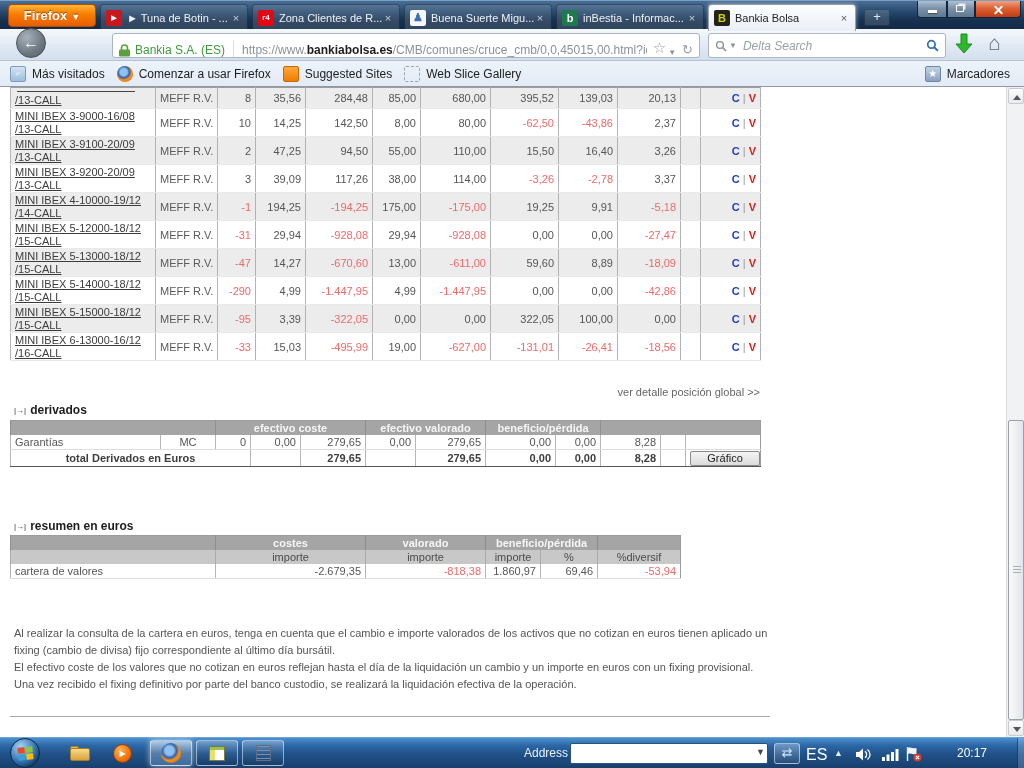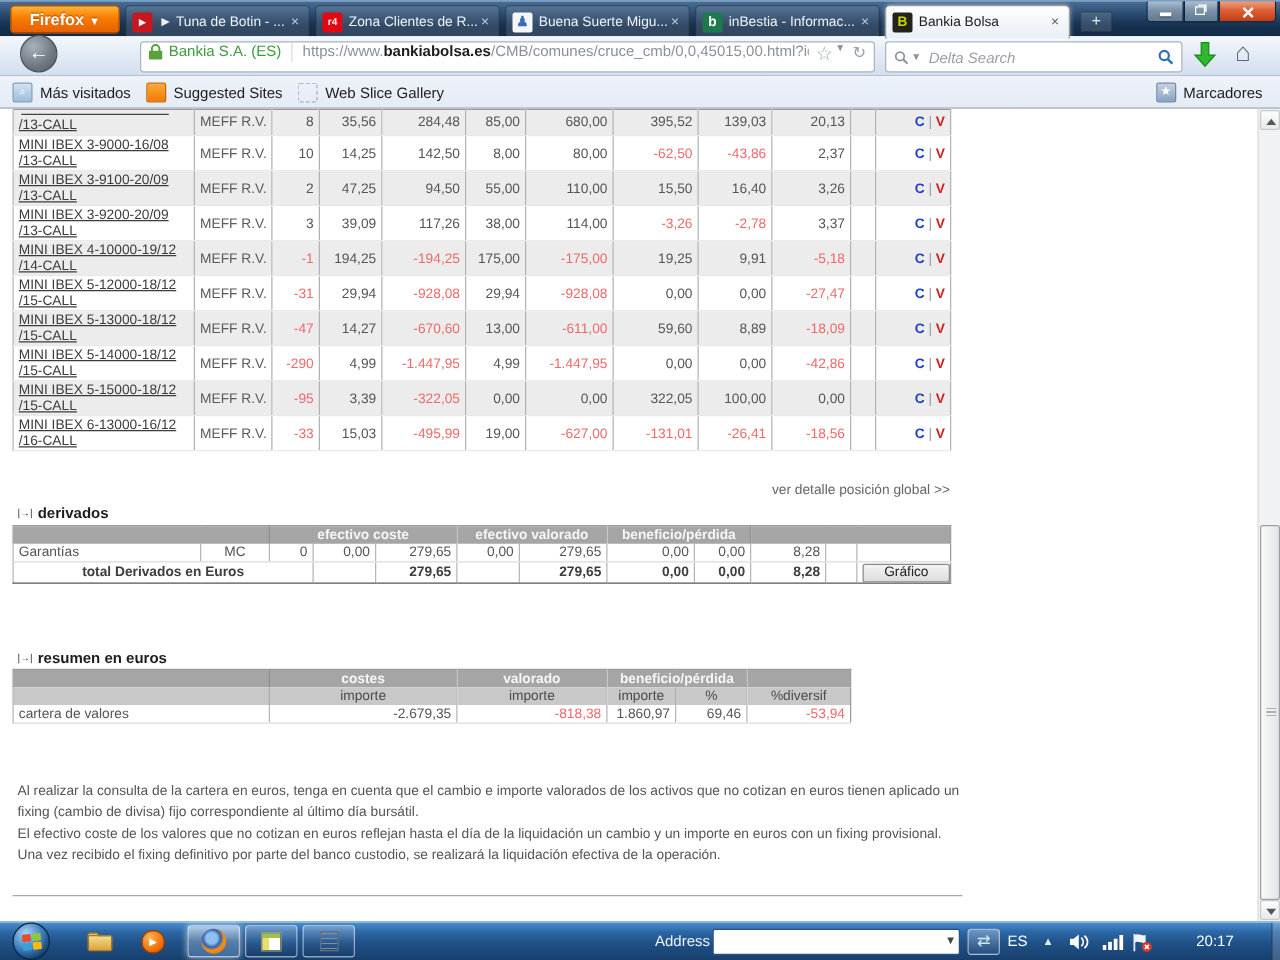--- a/index.html
+++ b/index.html
@@ -42,21 +42,21 @@
   .glyph-x span:first-child { transform:rotate(45deg); }
   .glyph-x span:last-child { transform:rotate(-45deg); }
 
   
   .navbar { position:absolute; top:29px; left:0; width:1024px; height:32px;
     background:linear-gradient(#f4f8fc,#dfe8f3 60%,#d3dfee); border-bottom:1px solid #b6c2d2; }
   .backbtn { position:absolute; left:16px; top:-1px; width:30px; height:30px; border-radius:50%;
     background:radial-gradient(circle at 35% 30%, #a8b2bc, #6d7780 60%, #555d66); border:1px solid #49525a;
     color:#fff; font-size:16px; font-weight:bold; text-align:center; line-height:27px; z-index:6; }
   .urlbar { position:absolute; left:112px; top:4px; width:588px; height:25px; background:#fff;
-    border:1px solid #aab4c2; border-radius:3px; display:flex; align-items:flex-start; padding:0 6px; font-size:12px; }
+    border:1px solid #aab4c2; border-radius:3px; display:flex; align-items:flex-end; padding:0 6px; font-size:12px; }
   .identity { display:flex; align-items:center; color:#3e9b3e; margin-right:8px; white-space:nowrap; }
   .identity svg { margin-right:5px; }
   .udiv { width:1px; height:16px; background:#d7dde5; margin-right:8px; }
   .url { color:#8a919b; white-space:nowrap; overflow:hidden; flex:1; }
   .url b { color:#1d1d1d; }
   .ubtn { color:#98a1ab; margin-left:6px; font-size:13px; }
   .ubtn.star { font-size:15px; }
   .searchbox { position:absolute; left:708px; top:4px; width:238px; height:25px; background:#fff;
     border:1px solid #aab4c2; border-radius:3px; display:flex; align-items:center; padding:0 6px; }
   .searchbox .ph { flex:1; font-style:italic; color:#9aa0a8; font-size:12px; margin-left:6px; }
@@ -158,21 +158,21 @@
   .firefox-circle { width:20px; height:20px; border-radius:50%; background:radial-gradient(circle at 42% 38%, #8fc0ee 0 26%, #2f62b5 42%, #f59016 58%, #e2590a 100%); }
   .sheet-icon { width:16px; height:15px; background:#fff; border:1px solid #7b7b4a;
     background-image:linear-gradient(#9cc24e 3px, transparent 3px), linear-gradient(90deg, #e8e06a 5px, transparent 5px); }
   .calc-icon { width:15px; height:16px; background:linear-gradient(#e8eef4,#b9c6d4); border:1px solid #5d6f82;
     background-image:repeating-linear-gradient(#7e8ea0 0 1px, transparent 1px 4px); background-size:100% 100%; }
   .addr-label { position:absolute; left:524px; top:8px; font-size:12px; color:#eaf2fa; }
   .addr-combo { position:absolute; left:570px; top:5px; width:198px; height:21px; background:#fff; border:1px solid #27537f; border-radius:2px; }
   .addr-combo .drop { position:absolute; right:2px; top:3px; color:#444; font-size:9px; }
   .go-btn { position:absolute; left:774px; top:5px; width:26px; height:21px; border:1px solid rgba(255,255,255,.5); border-radius:3px;
     background:linear-gradient(rgba(255,255,255,.3), rgba(255,255,255,.05)); color:#cfe8fb; font-size:13px; text-align:center; line-height:18px; }
-  .lang { position:absolute; left:806px; top:8px; font-size:12px; color:#fff; }
+  .lang { position:absolute; left:806px; top:8px; font-size:16px; color:#fff; }
   .tray-chev { position:absolute; left:834px; top:10px; font-size:9px; color:#e4edf6; }
   .tray { position:absolute; top:9px; }
   .clock { position:absolute; left:940px; top:8px; width:64px; text-align:center; font-size:12px; color:#fff; }
   .showdesk { position:absolute; right:0; top:0; width:7px; height:31px; background:rgba(255,255,255,.18); border-left:1px solid rgba(0,0,0,.45); }
 </style>
 </head>
 <body>
 
 <div class="screen">
 
@@ -258,20 +258,24 @@
         </svg>
     </div>
     <div class="homebtn">⌂</div>
   </div>
 
   <div class="bookbar">
     <span id="bookmarks" style="display:flex;">
         <span class="bk">
           <span class="ic ic-search-window-icon">⌕</span>
           <span>Más visitados</span>
+        </span>
+        <span class="bk">
+          <span class="ic ic-firefox-icon"></span>
+          <span>Comenzar a usar Firefox</span>
         </span>
         <span class="bk">
           <span class="ic ic-lightbulb-icon"></span>
           <span>Suggested Sites</span>
         </span>
         <span class="bk">
           <span class="ic ic-webslice-icon"></span>
           <span>Web Slice Gallery</span>
         </span>
       </span>

